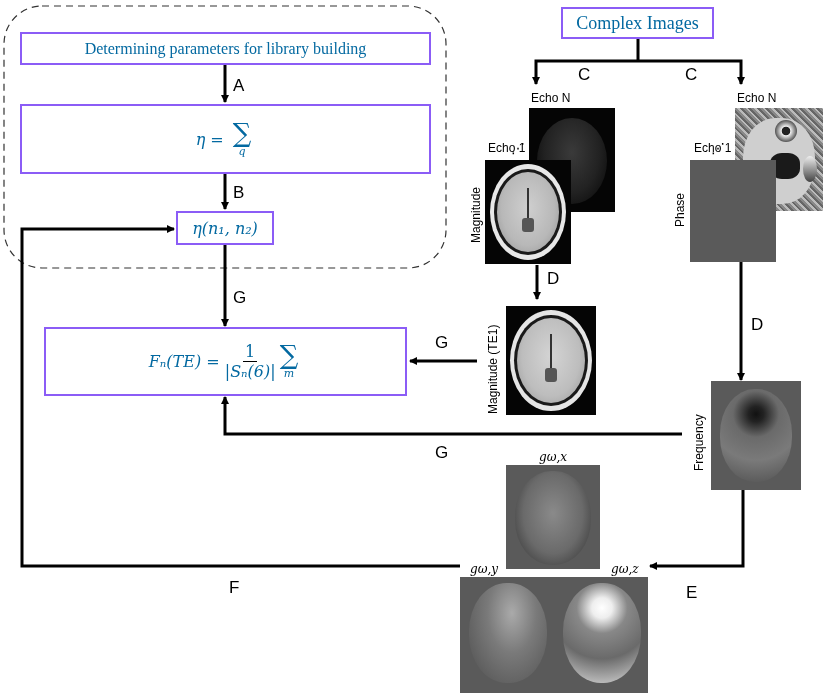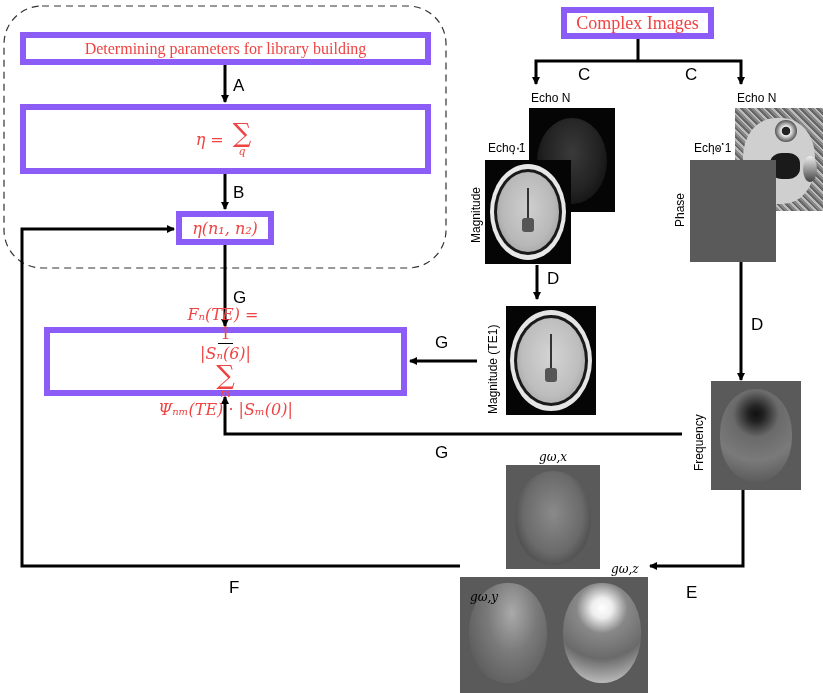--- a/index.html
+++ b/index.html
@@ -1,18 +1,18 @@
 <!DOCTYPE html>
 <html><head>
 <meta charset="utf-8">
 <style>
   html, body { margin:0; padding:0; background:#fff; }
   body { width:823px; height:693px; position:relative; overflow:hidden; font-family:"Liberation Sans", sans-serif; }
   svg { position:absolute; left:0; top:0; }
-  .box { position:absolute; border:6px solid #8b5cf6; background:#fff; box-sizing:border-box; display:flex; align-items:center; justify-content:center; font-family:"Liberation Serif", serif; color:#ef4444; }
+  .box { position:absolute; border:2px solid #8b5cf6; background:#fff; box-sizing:border-box; display:flex; align-items:center; justify-content:center; font-family:"Liberation Serif", serif; color:#0369a1; }
   .math { font-family:"DejaVu Serif", serif; font-style:italic; }
   .lbl { position:absolute; font-family:"Liberation Sans", sans-serif; font-size:17px; color:#000; }
   .small { position:absolute; font-family:"Liberation Sans", sans-serif; font-size:12px; color:#000; }
   .vert { position:absolute; font-family:"Liberation Sans", sans-serif; font-size:12px; color:#000; transform:rotate(-90deg); transform-origin:left top; white-space:nowrap; }
   .img { position:absolute; overflow:hidden; }
   .gsub { position:absolute; font-family:"DejaVu Serif", serif; font-style:italic; font-size:12px; }
 </style>
 </head>
 <body>
 
@@ -57,31 +57,30 @@
   <span style="display:inline-flex;flex-direction:column;align-items:center;margin:0 4px;">
     <span style="font-size:26px;line-height:24px;font-family:'DejaVu Serif',serif;">∑</span>
     <span class="math" style="font-size:11px;">q</span>
   </span>
 </div>
 
 <div class="box" style="left:176px;top:211px;width:98px;height:34px;font-size:16px;">
   <span class="math">η(n₁, n₂)</span>
 </div>
 
-<div class="box" style="left:44px;top:327px;width:363px;height:69px;font-size:16px;flex-direction:column;">
+<div class="box" style="left:44px;top:327px;width:363px;height:69px;font-size:16px;">
   <span class="math" style="white-space:pre;">Fₙ(TE) = </span>
   <span style="display:inline-flex;flex-direction:column;align-items:center;">
     <span class="math" style="font-style:normal;border-bottom:1px solid #000;padding:0 2px;">1</span>
     <span class="math">|Sₙ(6)|</span>
   </span>
   <span style="display:inline-flex;flex-direction:column;align-items:center;margin:0 4px;">
     <span style="font-size:26px;line-height:24px;font-family:'DejaVu Serif',serif;">∑</span>
     <span class="math" style="font-size:11px;">m</span>
   </span>
-  <span class="math">Ψₙₘ(TE) · |Sₘ(0)|</span>
 </div>
 
 <div class="box" style="left:561px;top:7px;width:153px;height:32px;font-size:18px;">
   <span>Complex Images</span>
 </div>
 
 <span class="lbl" style="left:233px;top:76px;">A</span>
 <span class="lbl" style="left:233px;top:183px;">B</span>
 <span class="lbl" style="left:233px;top:288px;">G</span>
 <span class="lbl" style="left:435px;top:333px;">G</span>
@@ -136,14 +135,14 @@
 
 <div class="img" style="left:506px;top:465px;width:94px;height:104px;background:#5a5a5a;">
   <div style="position:absolute;left:9px;top:6px;width:76px;height:94px;border-radius:48%;background:radial-gradient(ellipse at 50% 45%,#8a8a8a,#6a6a6a 55%,#3a3a3a 90%);"></div>
 </div>
 <span class="gsub" style="left:539px;top:450px;">gω,x</span>
 
 <div class="img" style="left:460px;top:577px;width:188px;height:116px;background:#5a5a5a;">
   <div style="position:absolute;left:9px;top:6px;width:78px;height:100px;border-radius:48%;background:radial-gradient(ellipse at 55% 30%,#aaa,#7a7a7a 40%,#555 90%);"></div>
   <div style="position:absolute;left:103px;top:6px;width:78px;height:100px;border-radius:48%;background:radial-gradient(circle at 50% 25%,#fff 0,#eee 12%,#888 30%,#6a6a6a 60%,#ccc 95%);"></div>
 </div>
-<span class="gsub" style="left:470px;top:562px;margin-top:28px;">gω,y</span>
+<span class="gsub" style="left:470px;top:562px;">gω,y</span>
 <span class="gsub" style="left:611px;top:562px;">gω,z</span>
 
 </body></html>

